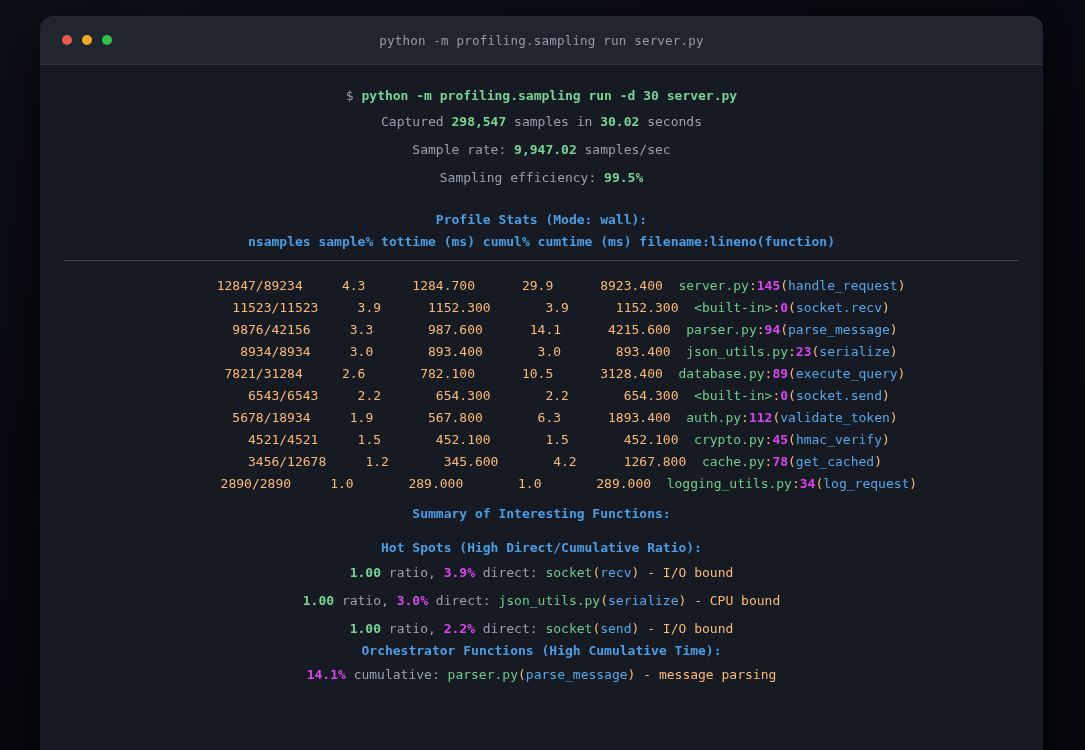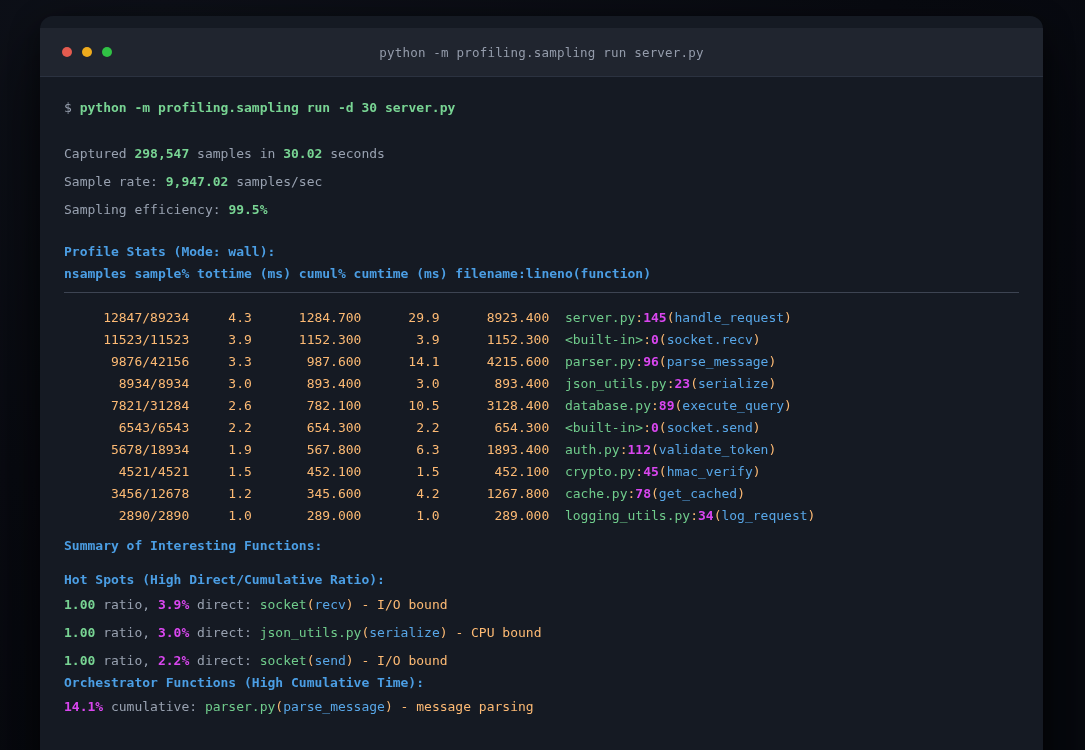--- a/index.html
+++ b/index.html
@@ -17,21 +17,20 @@
     border-radius: 13px;
     box-shadow: 0 30px 80px rgba(0,0,0,0.6), 0 10px 30px rgba(0,0,0,0.45);
     overflow: hidden;
   }
   .titlebar {
     height: 49px;
     background: #20252f;
     border-bottom: 1px solid #2b3240;
     display: flex;
     align-items: center;
-    margin-top: 12px;
   }
   .lights {
     display: flex;
     gap: 10px;
     padding-left: 22px;
     width: 96px;
     flex: 0 0 auto;
   }
   .light { width: 10px; height: 10px; border-radius: 50%; cursor: default; }
   .light.close    { background: #e45b4f; }
@@ -41,28 +40,28 @@
     flex: 1 1 auto;
     text-align: center;
     font-size: 12.5px;
     color: #949cab;
     letter-spacing: 0.2px;
   }
   .content {
     padding: 20px 24px 0 24px;
     font-size: 13px;
   }
-  .ln { line-height: 22px; white-space: pre; }
+  .ln { line-height: 22px; white-space: pre; text-align: center; }
   .divider { height: 1px; background: #3d4452; margin: 7px 0 14px 0; }
 
   .mt2  { margin-top: 2px; }
   .mt3  { margin-top: 3px; }
   .mt6  { margin-top: 6px; }
   .mt12 { margin-top: 12px; }
-  .mt16 { margin-top: 24px; }
+  .mt16 { margin-top: 4px; }
   .mt19 { }
   .mt20 { margin-top: 20px; }
   .mt25 { margin-top: 8px; }
 
   .sg-dim    { color: #98a1b0; }
   .sg-bright { color: #fdba74; }
   .sg-g      { color: #70cc8c; }
   .sg-gb     { color: #78d493; font-weight: 700; }
   .sg-b      { color: #58a7e8; }
   .sg-hb     { color: #4b9ee4; font-weight: 700; }
@@ -84,21 +83,21 @@
   <div class="content">
       <div class="ln "><span class="sg-dim">$ </span><span class="sg-gb">python -m profiling.sampling run -d 30 server.py</span></div>
       <div class="ln mt16"><span class="sg-dim">Captured </span><span class="sg-gb">298,547</span><span class="sg-dim"> samples in </span><span class="sg-gb">30.02</span><span class="sg-dim"> seconds</span></div>
       <div class="ln mt6"><span class="sg-dim">Sample rate: </span><span class="sg-gb">9,947.02</span><span class="sg-dim"> samples/sec</span></div>
       <div class="ln mt6"><span class="sg-dim">Sampling efficiency: </span><span class="sg-gb">99.5%</span></div>
       <div class="ln mt20"><span class="sg-hb">Profile Stats (Mode: wall):</span></div>
       <div class="ln "><span class="sg-hb">nsamples sample% tottime (ms) cumul% cumtime (ms) filename:lineno(function)</span></div>
       <div class="divider "></div>
       <div class="ln "><span class="sg-bright">     12847/89234     4.3      1284.700      29.9      8923.400  </span><span class="sg-g">server.py</span><span class="sg-bright">:</span><span class="sg-o">145</span><span class="sg-bright">(</span><span class="sg-b">handle_request</span><span class="sg-bright">)</span></div>
       <div class="ln "><span class="sg-bright">     11523/11523     3.9      1152.300       3.9      1152.300  </span><span class="sg-g">&lt;built-in&gt;</span><span class="sg-bright">:</span><span class="sg-o">0</span><span class="sg-bright">(</span><span class="sg-b">socket.recv</span><span class="sg-bright">)</span></div>
-      <div class="ln "><span class="sg-bright">      9876/42156     3.3       987.600      14.1      4215.600  </span><span class="sg-g">parser.py</span><span class="sg-bright">:</span><span class="sg-o">96</span><span class="sg-bright">(</span><span class="sg-b">parse_message</span><span class="sg-bright">)</span></div>
+      <div class="ln "><span class="sg-bright">      9876/42156     3.3       987.600      14.1      4215.600  </span><span class="sg-g">parser.py</span><span class="sg-bright">:</span><span class="sg-o">94</span><span class="sg-bright">(</span><span class="sg-b">parse_message</span><span class="sg-bright">)</span></div>
       <div class="ln "><span class="sg-bright">       8934/8934     3.0       893.400       3.0       893.400  </span><span class="sg-g">json_utils.py</span><span class="sg-bright">:</span><span class="sg-o">23</span><span class="sg-bright">(</span><span class="sg-b">serialize</span><span class="sg-bright">)</span></div>
       <div class="ln "><span class="sg-bright">      7821/31284     2.6       782.100      10.5      3128.400  </span><span class="sg-g">database.py</span><span class="sg-bright">:</span><span class="sg-o">89</span><span class="sg-bright">(</span><span class="sg-b">execute_query</span><span class="sg-bright">)</span></div>
       <div class="ln "><span class="sg-bright">       6543/6543     2.2       654.300       2.2       654.300  </span><span class="sg-g">&lt;built-in&gt;</span><span class="sg-bright">:</span><span class="sg-o">0</span><span class="sg-bright">(</span><span class="sg-b">socket.send</span><span class="sg-bright">)</span></div>
       <div class="ln "><span class="sg-bright">      5678/18934     1.9       567.800       6.3      1893.400  </span><span class="sg-g">auth.py</span><span class="sg-bright">:</span><span class="sg-o">112</span><span class="sg-bright">(</span><span class="sg-b">validate_token</span><span class="sg-bright">)</span></div>
       <div class="ln "><span class="sg-bright">       4521/4521     1.5       452.100       1.5       452.100  </span><span class="sg-g">crypto.py</span><span class="sg-bright">:</span><span class="sg-o">45</span><span class="sg-bright">(</span><span class="sg-b">hmac_verify</span><span class="sg-bright">)</span></div>
       <div class="ln "><span class="sg-bright">      3456/12678     1.2       345.600       4.2      1267.800  </span><span class="sg-g">cache.py</span><span class="sg-bright">:</span><span class="sg-o">78</span><span class="sg-bright">(</span><span class="sg-b">get_cached</span><span class="sg-bright">)</span></div>
       <div class="ln "><span class="sg-bright">       2890/2890     1.0       289.000       1.0       289.000  </span><span class="sg-g">logging_utils.py</span><span class="sg-bright">:</span><span class="sg-o">34</span><span class="sg-bright">(</span><span class="sg-b">log_request</span><span class="sg-bright">)</span></div>
       <div class="ln mt25"><span class="sg-hb">Summary of Interesting Functions:</span></div>
       <div class="ln mt12"><span class="sg-hb">Hot Spots (High Direct/Cumulative Ratio):</span></div>
       <div class="ln mt3"><span class="sg-gb">1.00</span><span class="sg-dim"> ratio, </span><span class="sg-o">3.9%</span><span class="sg-dim"> direct: </span><span class="sg-g">socket</span><span class="sg-bright">(</span><span class="sg-b">recv</span><span class="sg-bright">)</span><span class="sg-bright"> - I/O bound</span></div>

